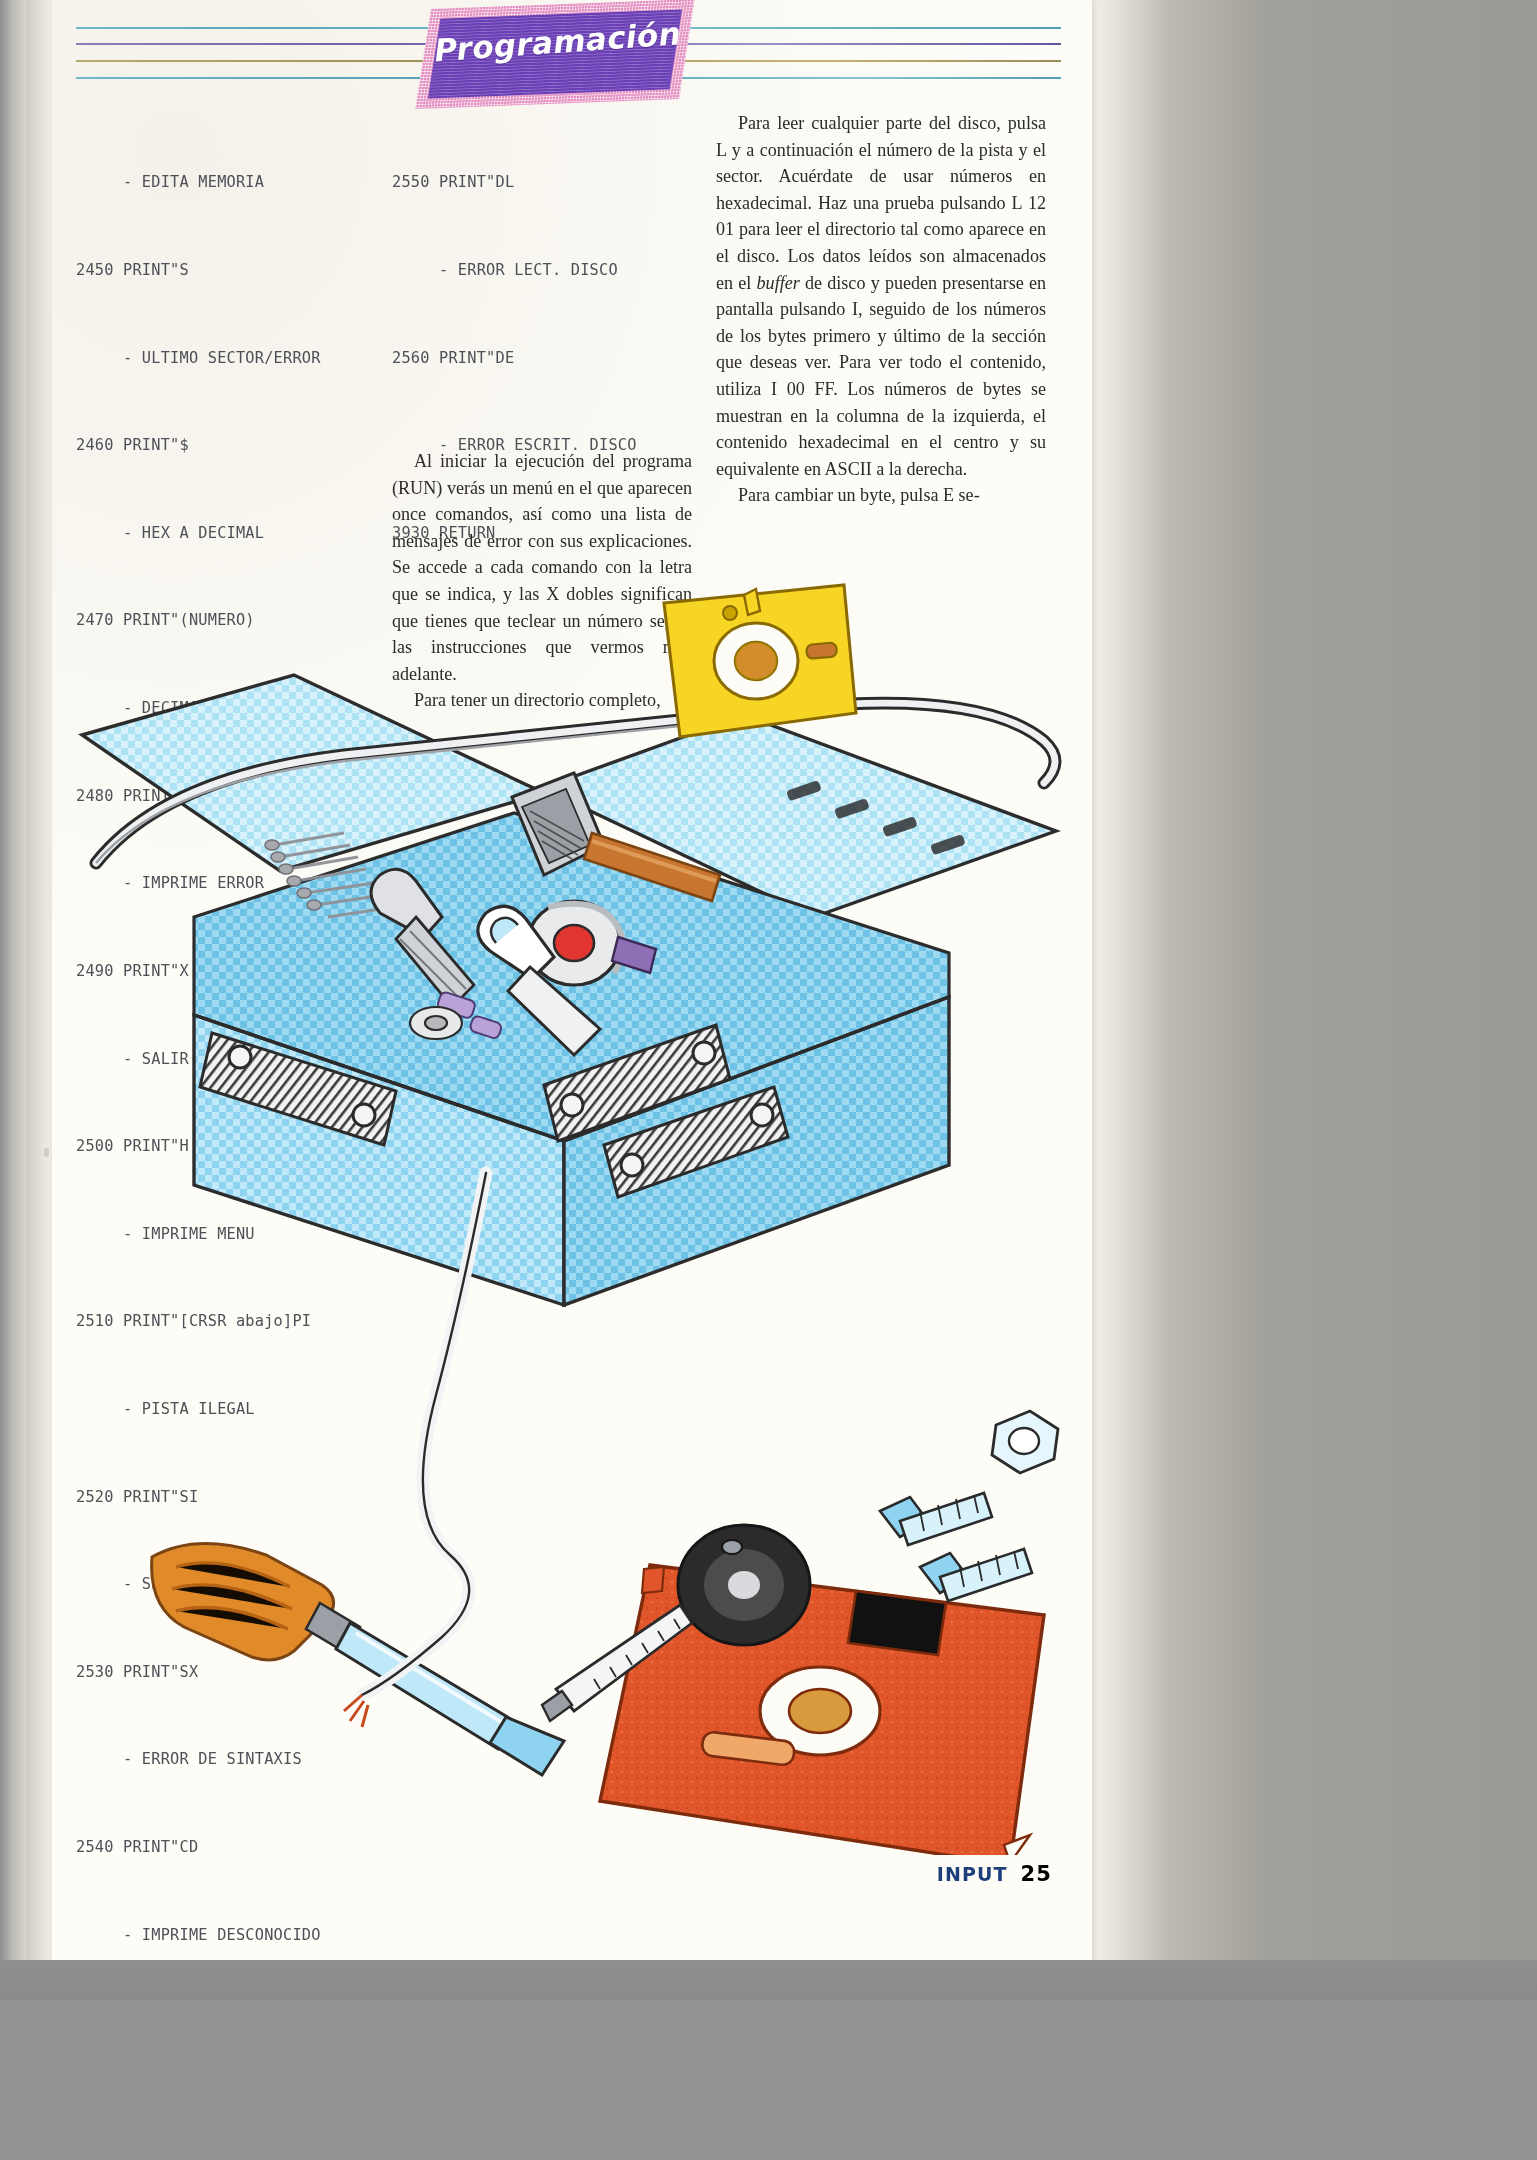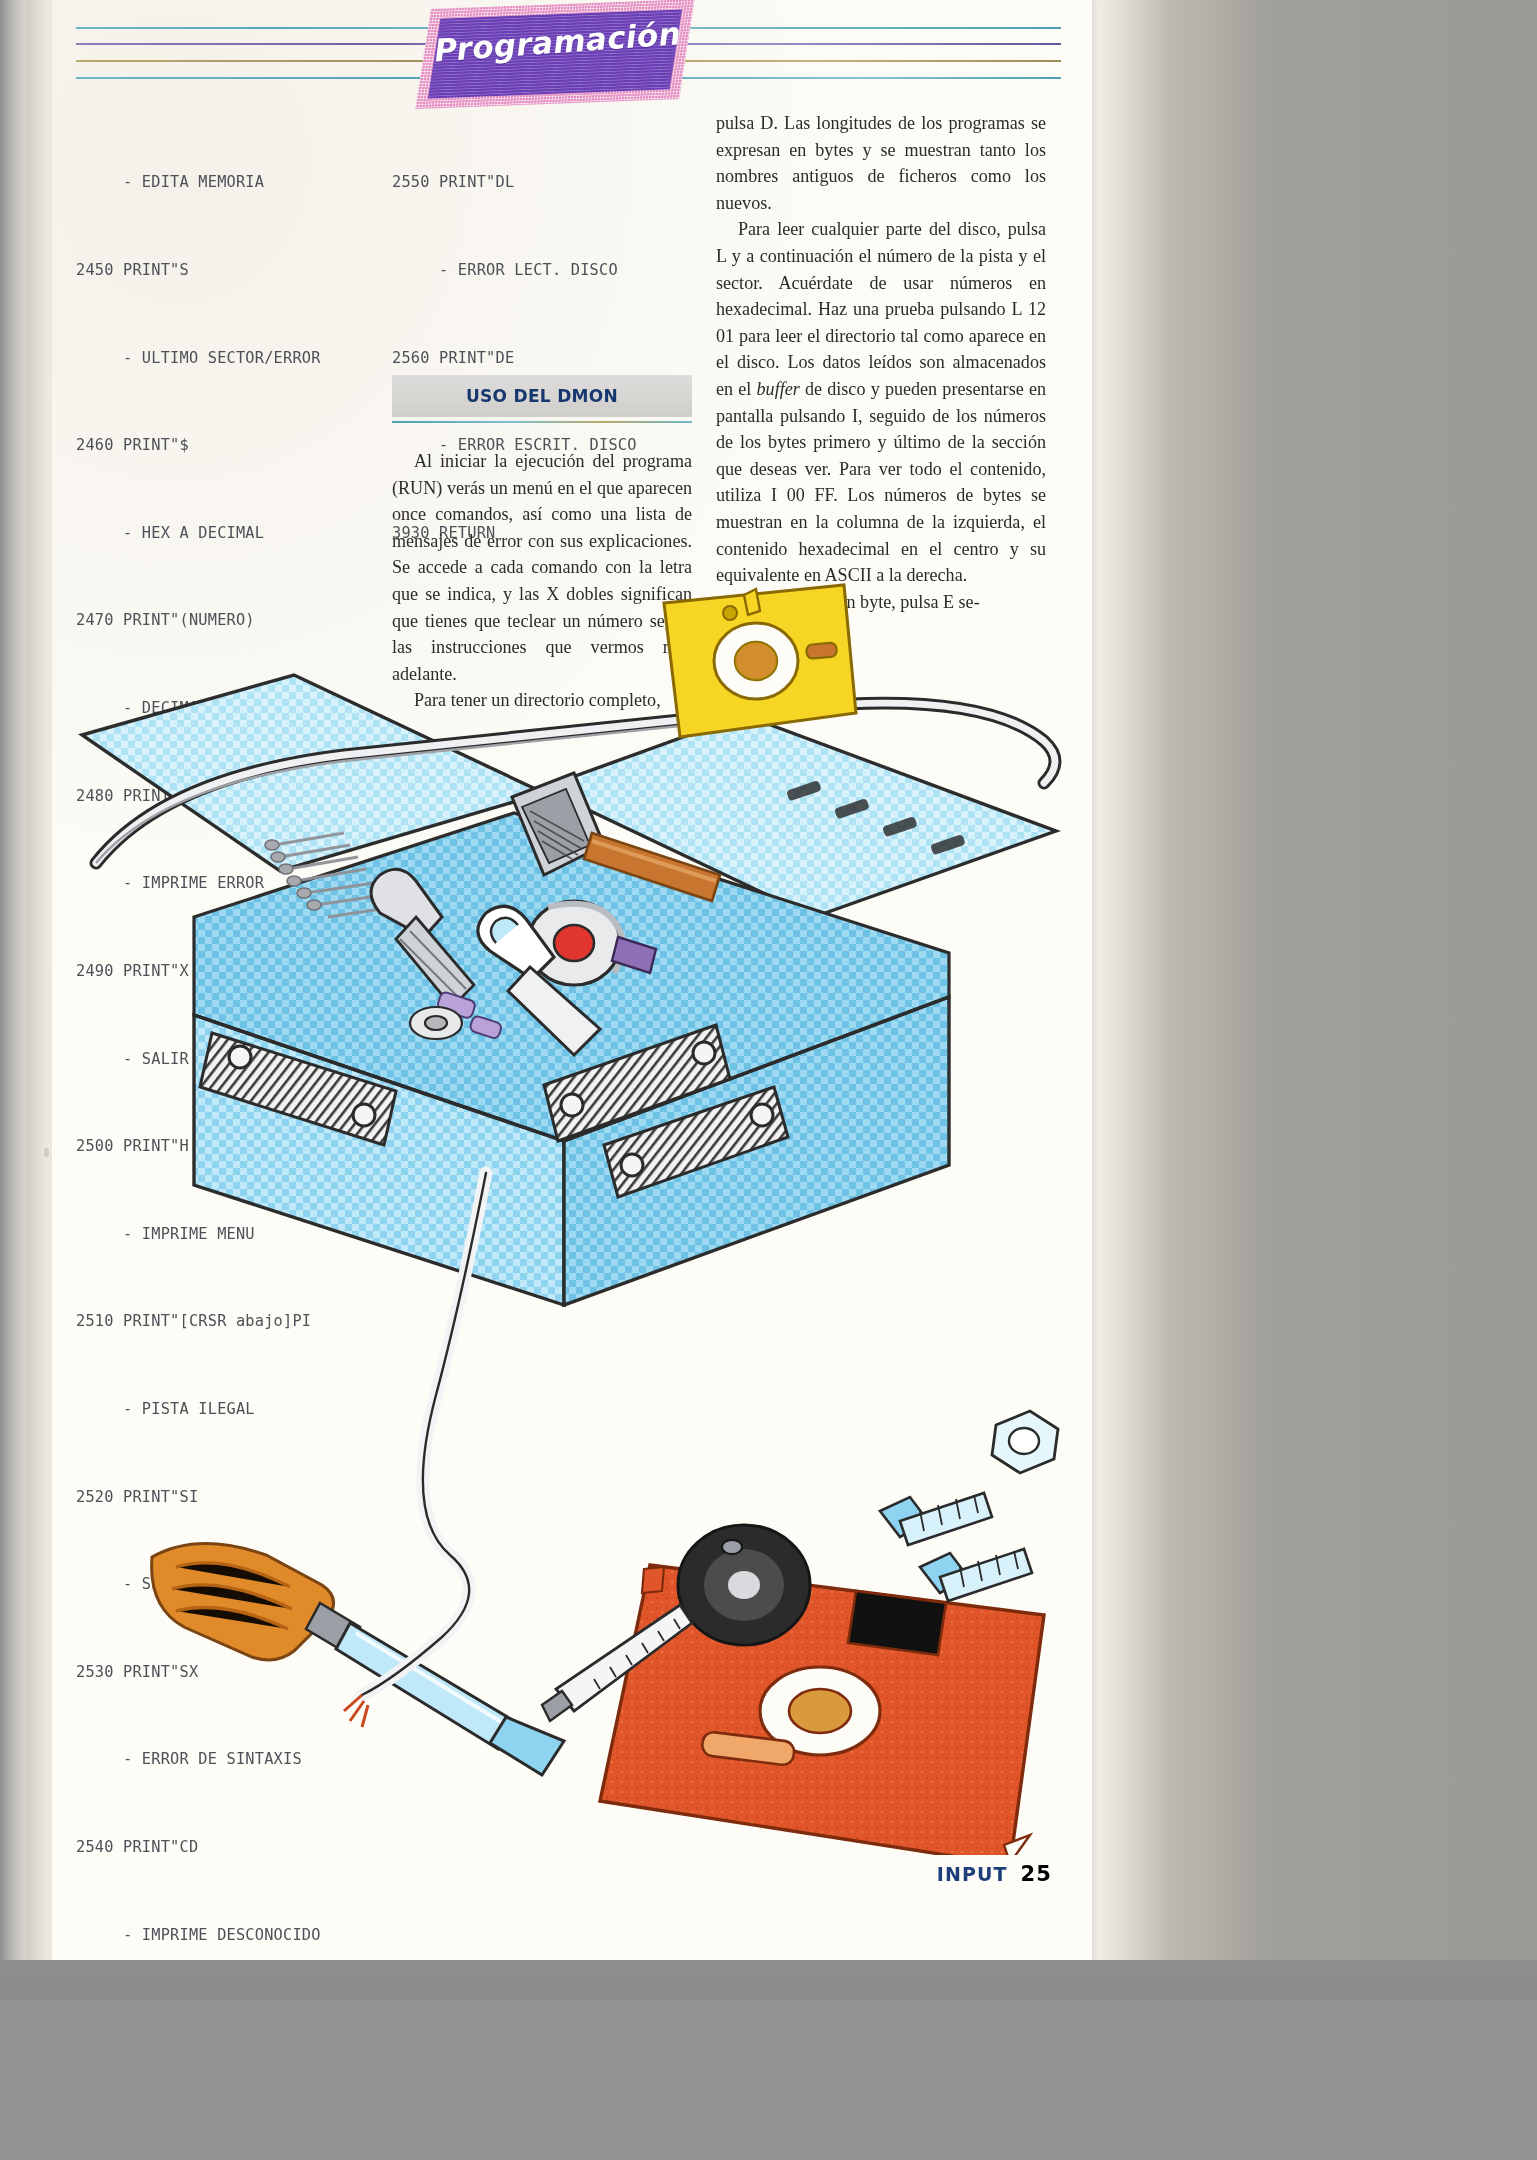--- a/index.html
+++ b/index.html
@@ -151,34 +151,27 @@
     <div class="col col-b">
       <div class="code">
         <div>2550 PRINT"DL</div>
         <div>     - ERROR LECT. DISCO</div>
         <div>2560 PRINT"DE</div>
         <div>     - ERROR ESCRIT. DISCO</div>
         <div>3930 RETURN</div>
       </div>
     </div>
 
-    <div class="sect">
-      <div class="sect-box">
-        <span>USO DEL DMON</span>
-      </div>
-      <div class="sect-rule"></div>
-    </div>
 
     <div class="sect-body prose">
       <p>Al iniciar la ejecución del programa (RUN) verás un menú en el que aparecen once comandos, así como una lista de mensajes de error con sus explicaciones. Se accede a cada comando con la letra que se indica, y las X dobles significan que tienes que teclear un número según las instrucciones que vermos más adelante.</p>
       <p>Para tener un directorio completo,</p>
     </div>
 
     <div class="col col-c prose">
-      <p class="noind">pulsa D. Las longitudes de los programas se expresan en bytes y se muestran tanto los nombres antiguos de ficheros como los nuevos.</p>
       <p>Para leer cualquier parte del disco, pulsa L y a continuación el número de la pista y el sector. Acuérdate de usar números en hexadecimal. Haz una prueba pulsando L 12 01 para leer el directorio tal como aparece en el disco. Los datos leídos son almacenados en el <i>buffer</i> de disco y pueden presentarse en pantalla pulsando I, seguido de los números de los bytes primero y último de la sección que deseas ver. Para ver todo el contenido, utiliza I 00 FF. Los números de bytes se muestran en la columna de la izquierda, el contenido hexadecimal en el centro y su equivalente en ASCII a la derecha.</p>
       <p>Para cambiar un byte, pulsa E se-</p>
     </div>
 
     <div class="illo">
       <svg width="1055" height="1310" viewBox="0 0 1055 1310" xmlns="http://www.w3.org/2000/svg">
         <defs>
           <pattern id="chk" width="14" height="14" patternUnits="userSpaceOnUse">
             <rect width="14" height="14" fill="#bfe8f8"></rect>
             <rect width="7" height="7" fill="#8ed3ef"></rect>

